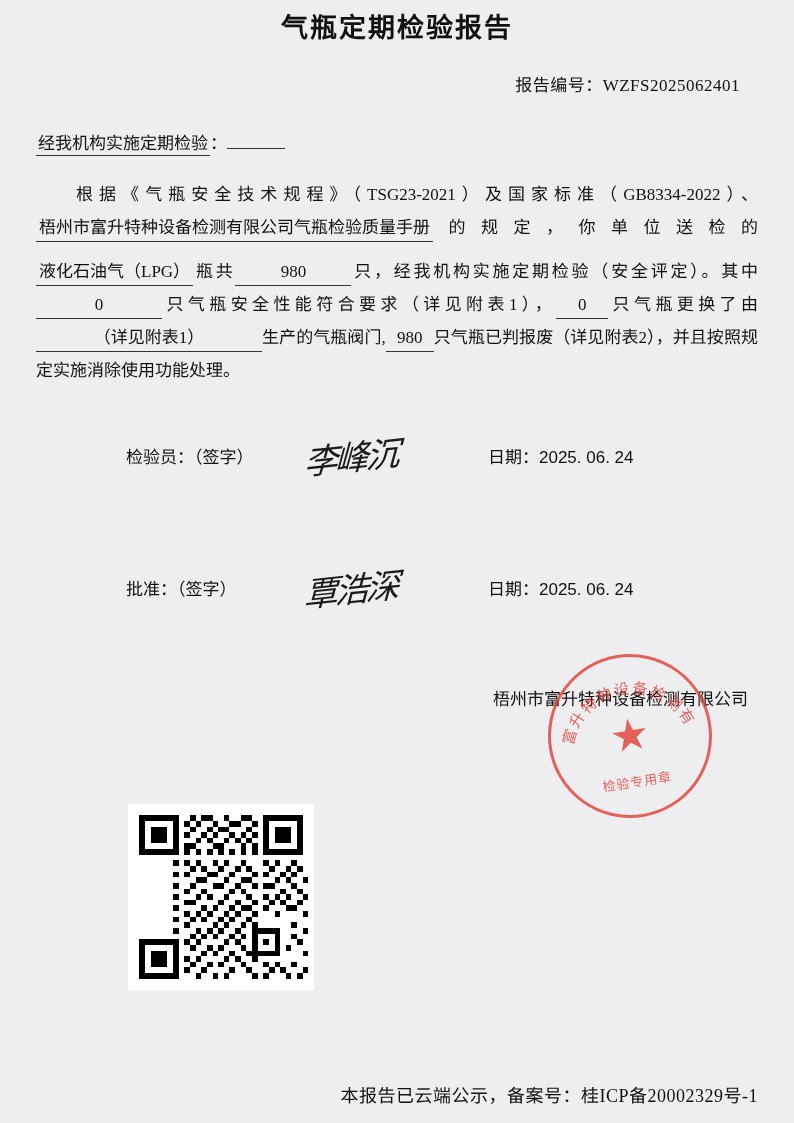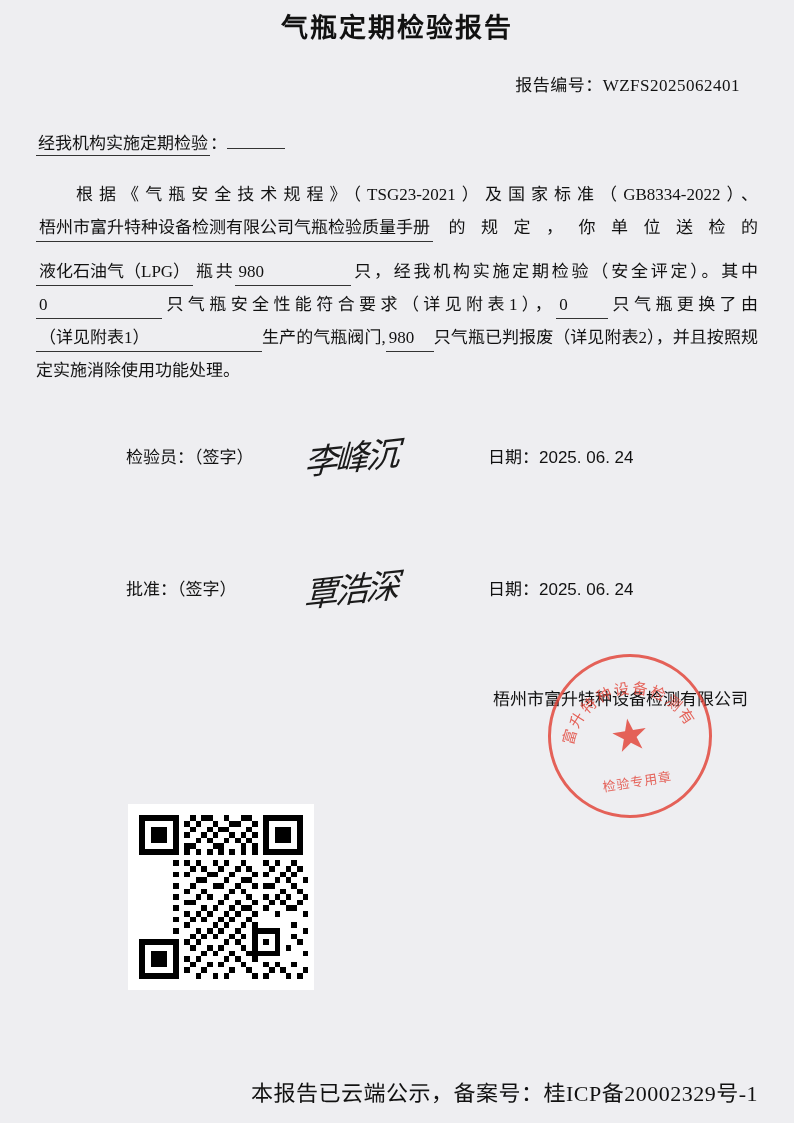--- a/index.html
+++ b/index.html
@@ -60,21 +60,21 @@
     text-align: justify;
   }
   .body-text .indent {
     display: inline-block;
     width: 34px;
   }
   .ul {
     border-bottom: 1px solid #333;
     display: inline-block;
     padding: 0 3px 1px 3px;
-    text-align: left;
+    text-align: center;
     line-height: 24px;
   }
   .ul.w-company { min-width: 300px; }
   .ul.w-gas { min-width: 140px; margin-top: 16px; }
   .ul.w-count { min-width: 110px; }
   .ul.w-qualified { min-width: 120px; }
   .ul.w-valve-num { min-width: 46px; }
   .ul.w-valve-maker { min-width: 220px; }
   .ul.w-scrap { min-width: 42px; }
 
@@ -178,21 +178,21 @@
     font-size: 16px;
     margin-top: 10px;
     letter-spacing: 1px;
   }
   .footer {
     position: absolute;
     left: 0;
     right: 36px;
     bottom: 22px;
     text-align: right;
-    font-size: 22px;
+    font-size: 18px;
     letter-spacing: 0.5px;
     padding-left: 41px;
   }
 </style>
 </head>
 <body>
 
 <div class="page">
 
   <div class="doc-title">气瓶定期检验报告</div>

